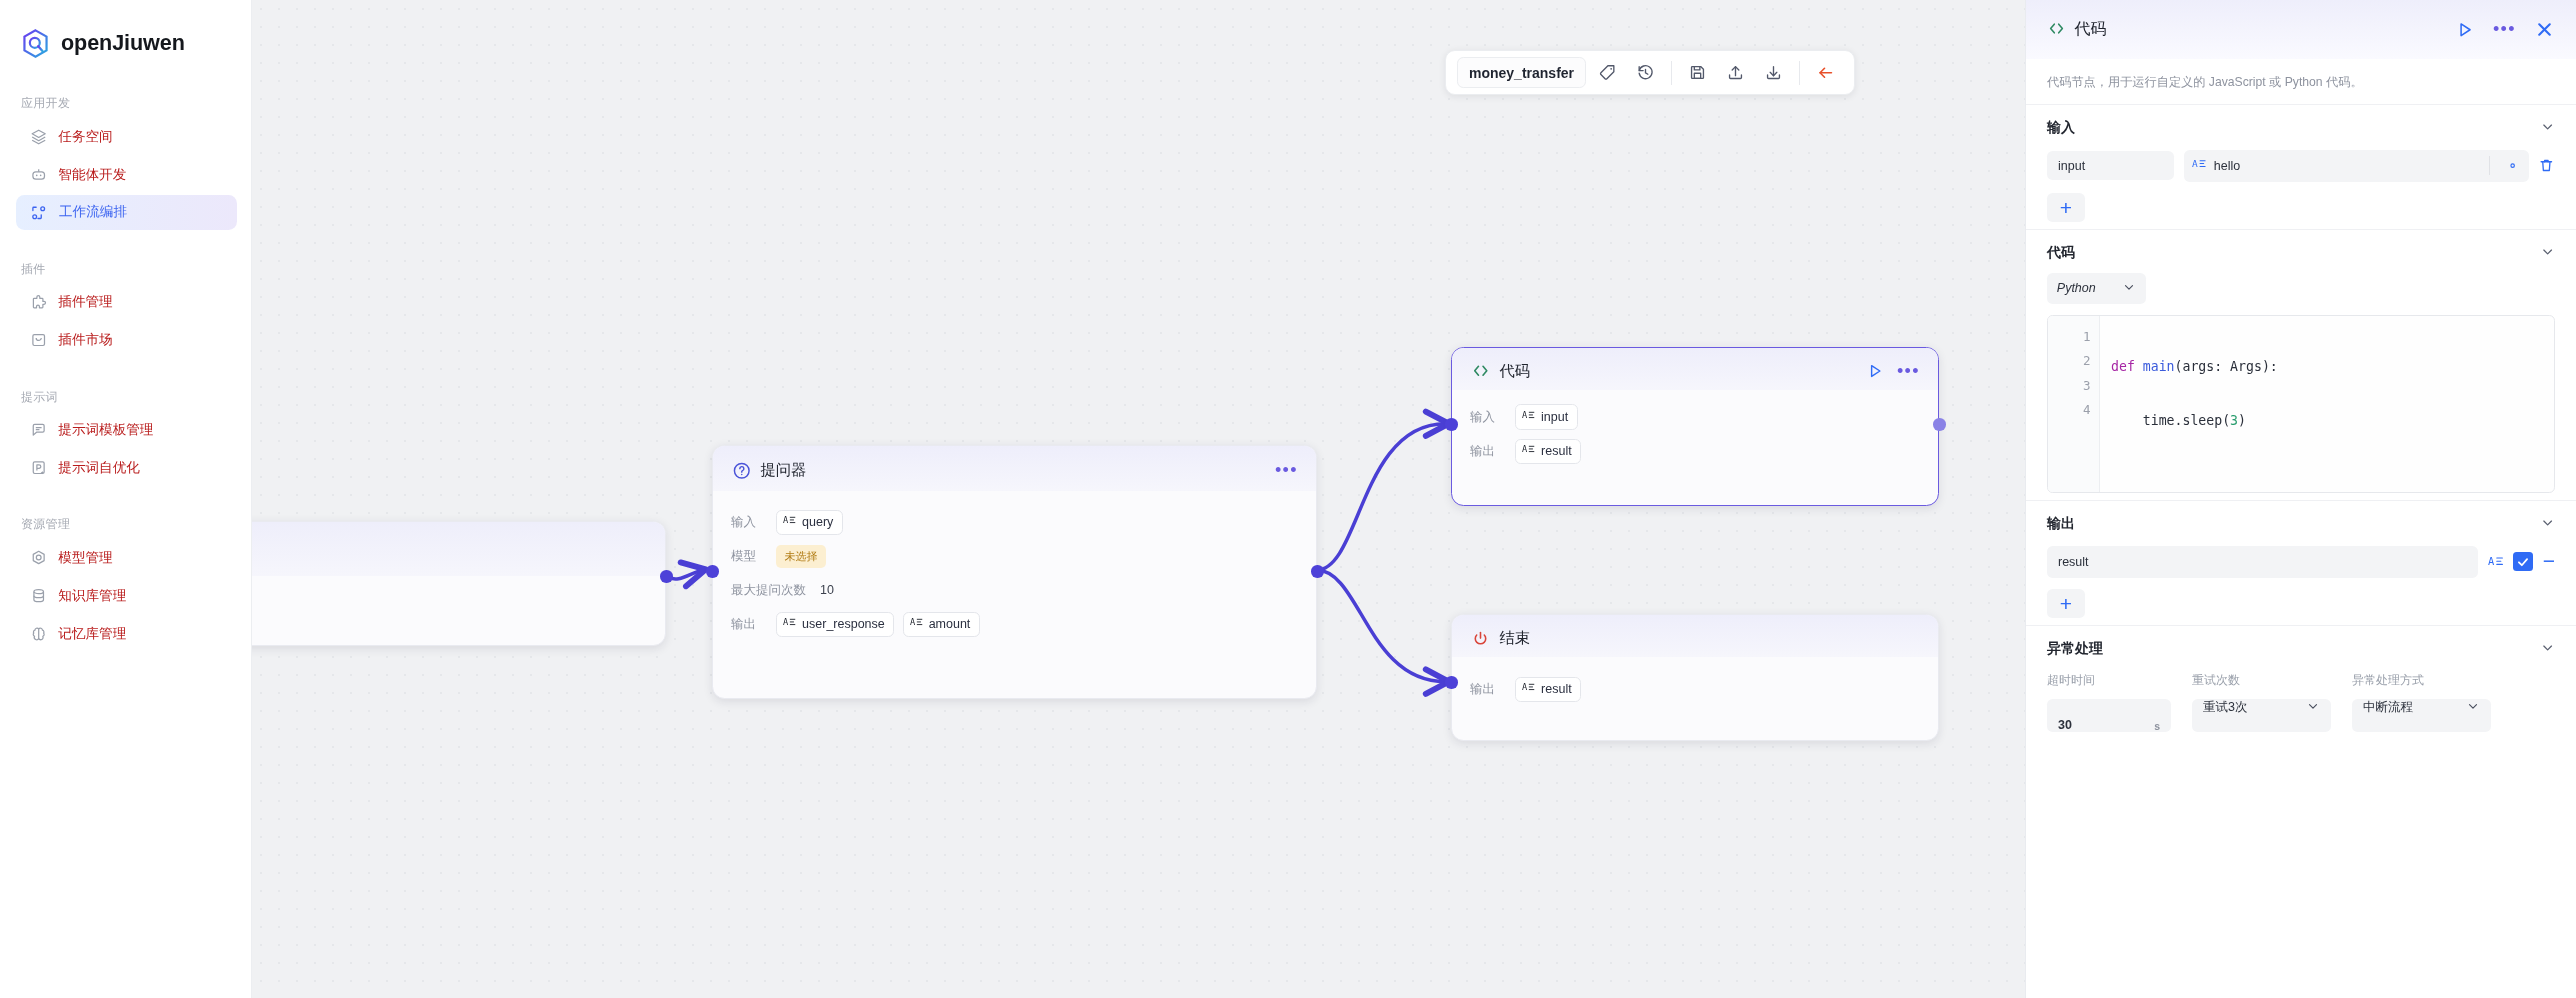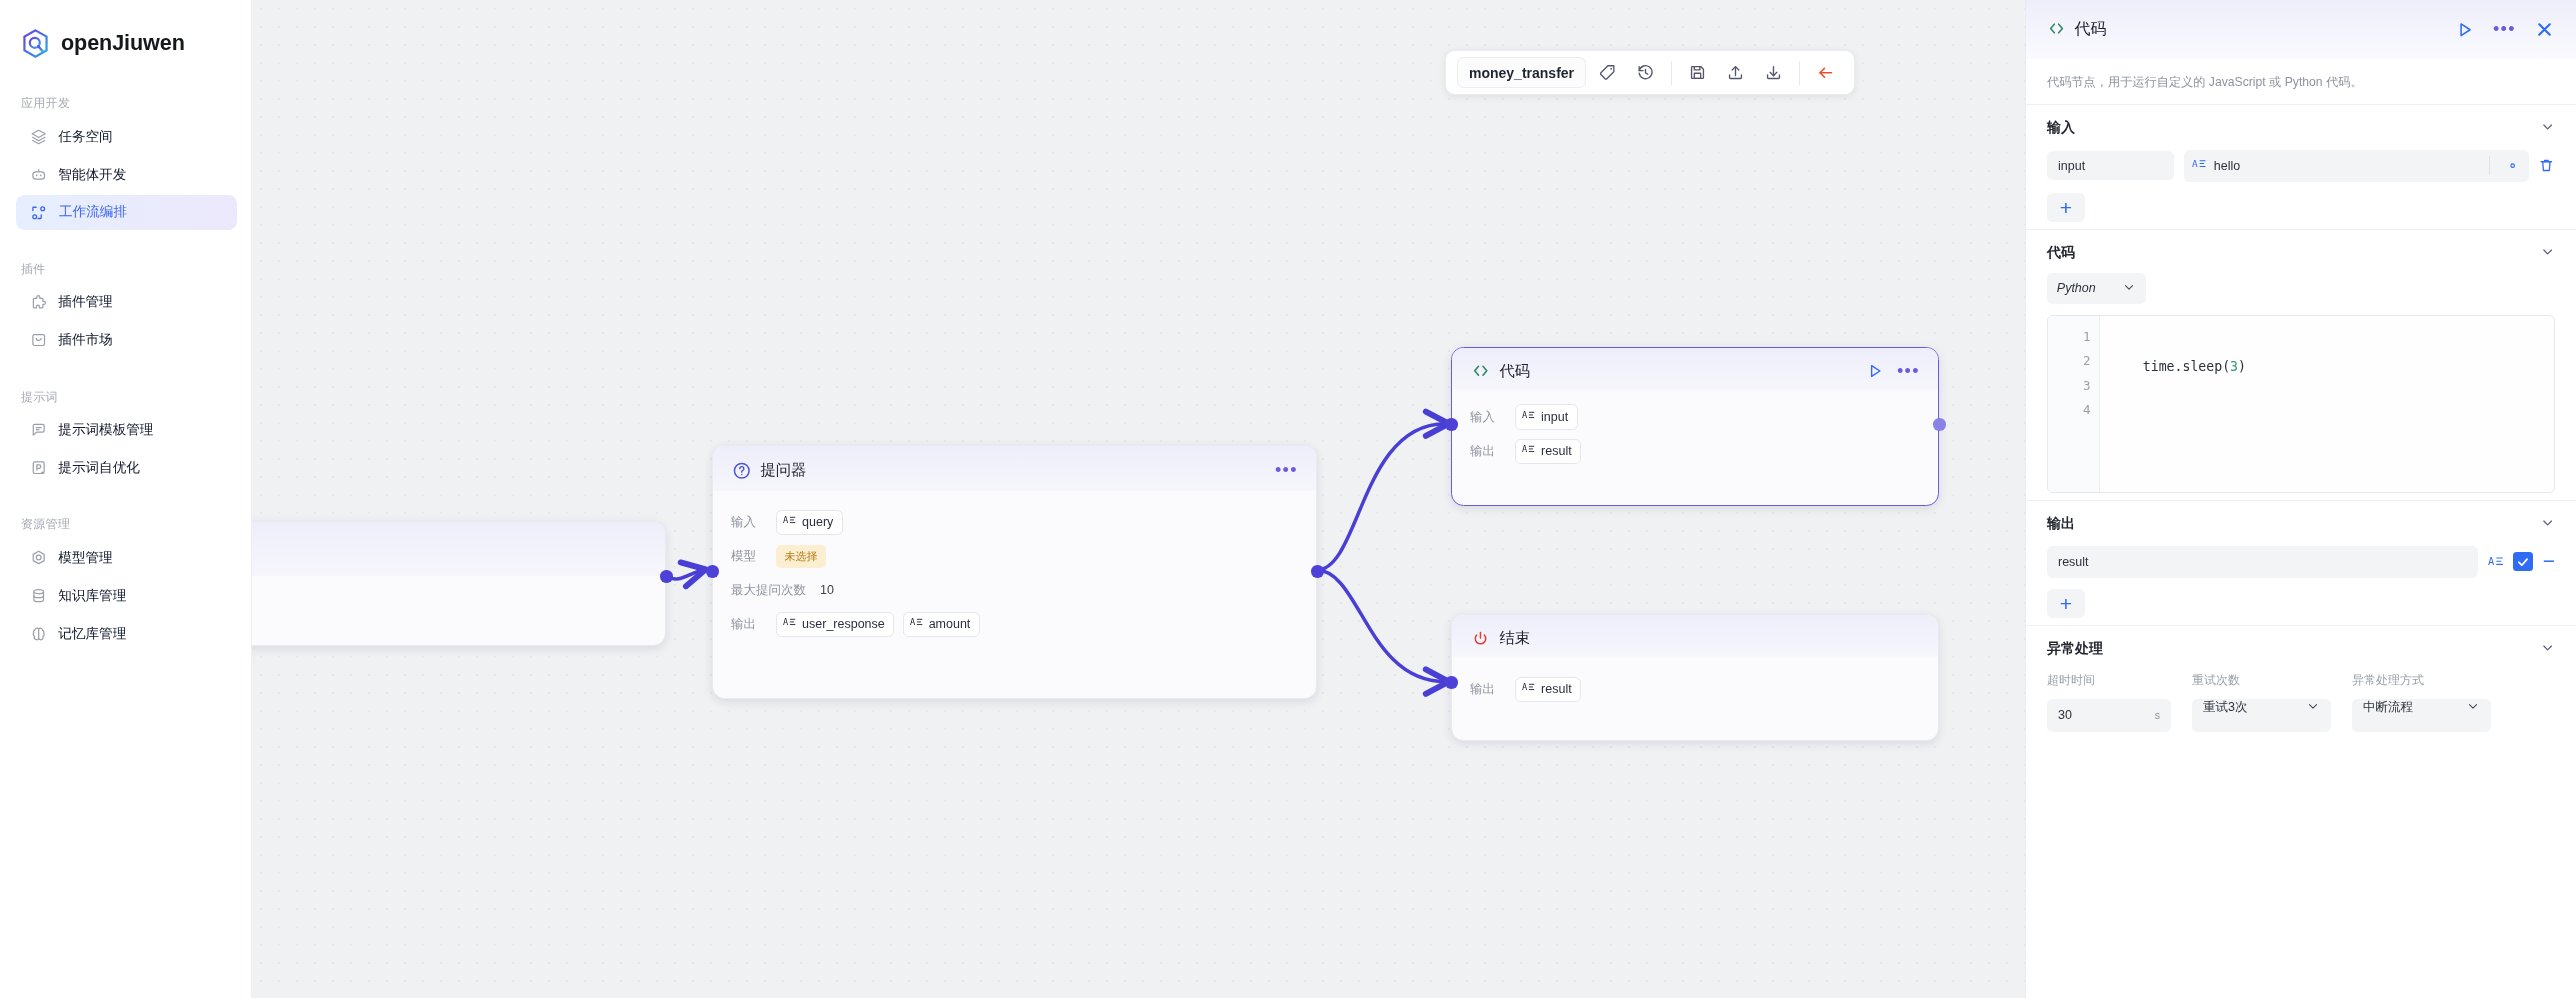--- a/index.html
+++ b/index.html
@@ -22,21 +22,21 @@
   .nav-group-title {
     font-size: 12px; color: #a6aab3; padding: 0 0 0 21px;
     margin-top: 31px; margin-bottom: 7px; letter-spacing: 0.3px;
   }
   .nav-item {
     display: flex; align-items: center; gap: 11px;
     margin: 2.8px 14px 2.8px 15.3px; padding: 7.7px 0 7.7px 14px;
     border-radius: 8.4px; cursor: pointer; height: 35px;
   }
   .nav-item .nav-ico { width: 18px; height: 18px; flex: 0 0 18px; color: #9aa0ab; display:flex; align-items:center; justify-content:center; }
-  .nav-item .nav-label { font-size: 13.6px; color: #0f172a; white-space: nowrap; }
+  .nav-item .nav-label { font-size: 13.6px; color: #b91c1c; white-space: nowrap; }
   .nav-item.active { background: linear-gradient(90deg,#e6efff 0%, #ece8fb 100%); margin-left: 16px; }
   .nav-item.active .nav-ico { color: #3b63f0; }
   .nav-item.active .nav-label { color: #3b63f0; font-weight: 500; }
 
   
   .canvas {
     position: relative; flex: 1; height: 998px;
     background: #f0f1f3; overflow: hidden;
   }
   .canvas-dots{
@@ -159,21 +159,21 @@
     flex: 1; background: #f3f4f6; border-radius: 5.6px; height: 32px;
     display:flex; align-items:center; padding: 0 11px; font-size: 12.5px; color:#2c313c;
   }
   .chk { width: 19.5px; height: 19.5px; background:#2f6bf5; border-radius: 3.5px; display:flex; align-items:center; justify-content:center; cursor:pointer;}
   .minus { color:#2f6bf5; font-size: 21px; line-height: 8.4px; cursor:pointer; }
   .exc-grid { display:flex; gap: 21px; margin-top: 14px; }
   .exc-col { display:flex; flex-direction:column; }
   .exc-label { font-size: 12px; color: #9aa0ab; margin-bottom: 9.8px; }
   .exc-input {
     width: 124px; height: 33px; background:#f3f4f6; border-radius:5.6px;
-    display:flex; align-items:center; padding: 0 11px; font-size:12.5px; color:#2c313c;
+    display:flex; align-items:flex-end; padding: 0 11px; font-size:12.5px; color:#2c313c;font-weight:bold;
   }
   .exc-input .suf { margin-left:auto; color:#8b909c; font-size: 10.5px; }
   .exc-select {
     width: 139px; height: 33px; background:#f3f4f6; border-radius:5.6px;
     display:flex; padding: 0 11px; font-size:12.5px; color:#2c313c; cursor:pointer;
   }
   .exc-select .cv { margin-left:auto; color:#4a505f; }
 </style>
 </head>
 <body>
@@ -588,20 +588,21 @@
         </span>
       </div>
       <div class="code-box">
         <div class="gutter">
           <div>1</div>
           <div>2</div>
           <div>3</div>
           <div>4</div>
         </div>
         <div class="code-lines">
+          <div><span class="kw">def</span> <span class="fn">main</span>(args: Args):</div>
           <div>    time.sleep(<span class="num">3</span>)</div>
           
         </div>
       </div>
     </div>
 
     <div class="rp-sec">
       <div class="rp-sec-head">
         <span class="rp-sec-title">输出</span>
         <span class="chev">

